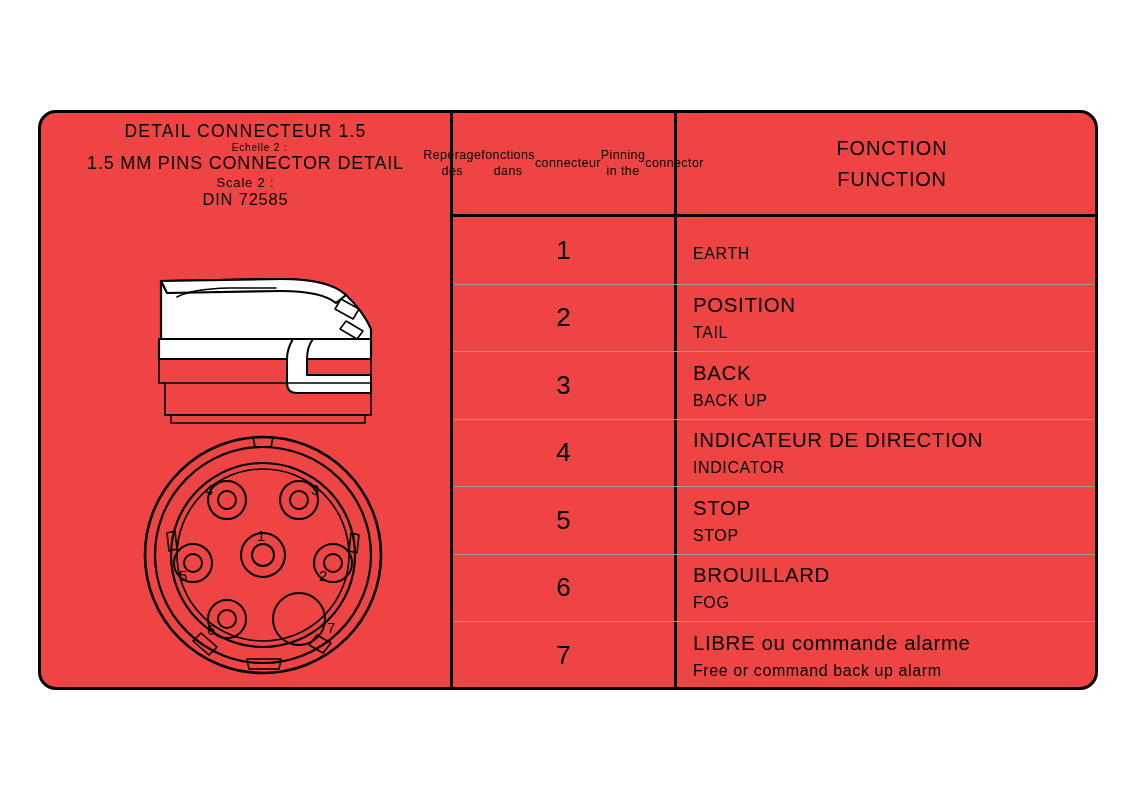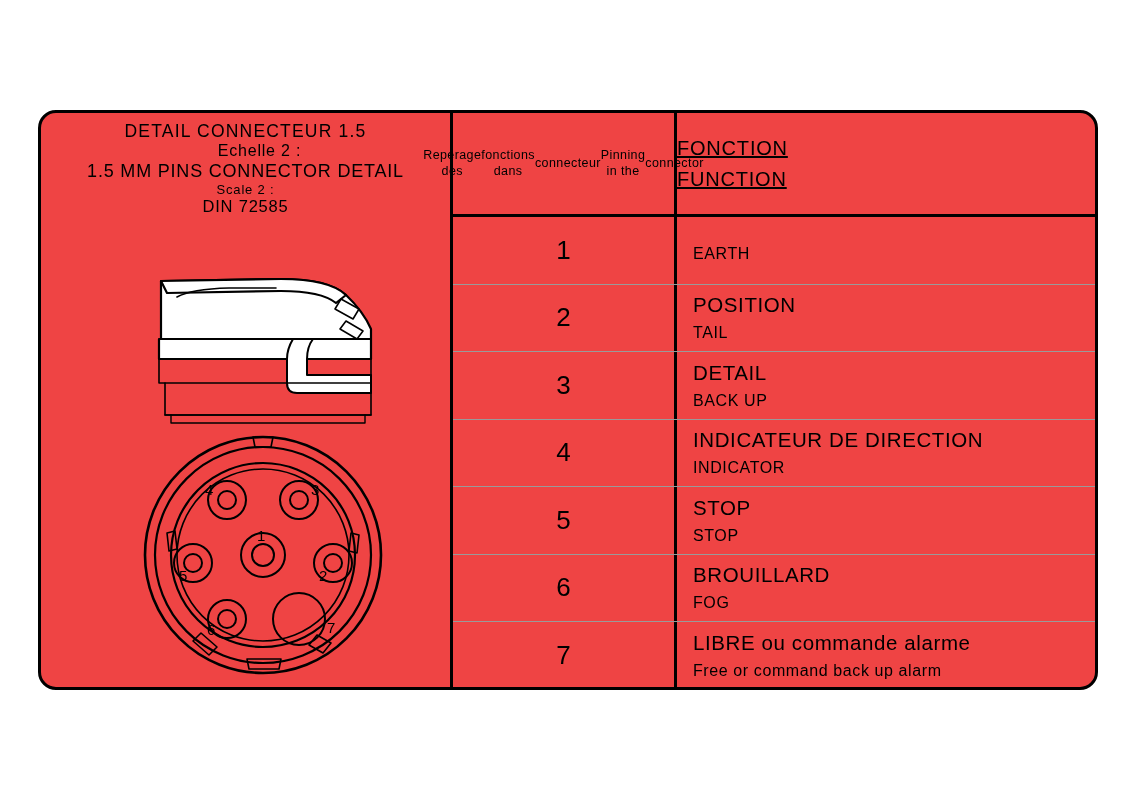--- a/index.html
+++ b/index.html
@@ -42,21 +42,21 @@
     padding-top: 8px;
     text-align: center;
     line-height: 1.18;
   }
   .t-l1 {
     font-size: 17.5px;
     letter-spacing: 1.2px;
     white-space: nowrap;
   }
   .t-l2 {
-    font-size: 16px;
+    font-size: 10px;
     letter-spacing: 0.8px;
     padding-left: 28px;
   }
   .t-l3 {
     font-size: 18px;
     letter-spacing: 0.8px;
     white-space: nowrap;
   }
   .t-l4 {
     font-size: 13px;
@@ -115,25 +115,25 @@
     justify-content: center;
     padding-left: 16px;
   }
   .head .col-pin {
     line-height: 1.22;
     font-size: 12.5px;
     letter-spacing: 0.4px;
     text-align: center;
   }
   .head .col-fn {
-    padding-left: 0;
+    align-items: center;
+    padding-left: 12px;
     line-height: 1.55;
     font-size: 20px;
     letter-spacing: 0.8px;
-    text-decoration: underline;
   }
   .pin-num {
     font-size: 26px;
   }
   .fn-fr {
     font-size: 20.5px;
     letter-spacing: 0.6px;
     white-space: nowrap;
   }
   .fn-en {
@@ -263,21 +263,21 @@
         <div class="fn-fr">POSITION</div>
         <div class="fn-en">TAIL</div>
       </div>
     </div>
 
     <div class="row body">
       <div class="col-pin">
         <span class="pin-num">3</span>
       </div>
       <div class="col-fn">
-        <div class="fn-fr">DETAIL</div>
+        <div class="fn-fr">BACK</div>
         <div class="fn-en">BACK UP</div>
       </div>
     </div>
 
     <div class="row body">
       <div class="col-pin">
         <span class="pin-num">4</span>
       </div>
       <div class="col-fn">
         <div class="fn-fr">INDICATEUR DE DIRECTION</div>

